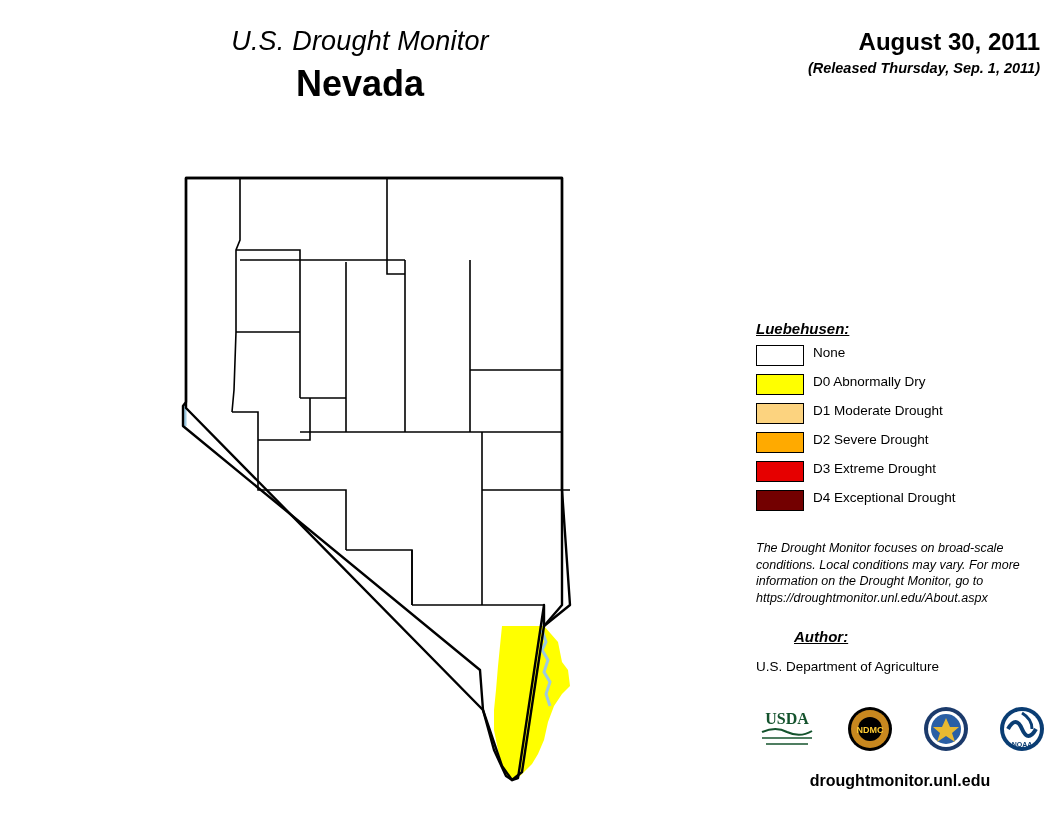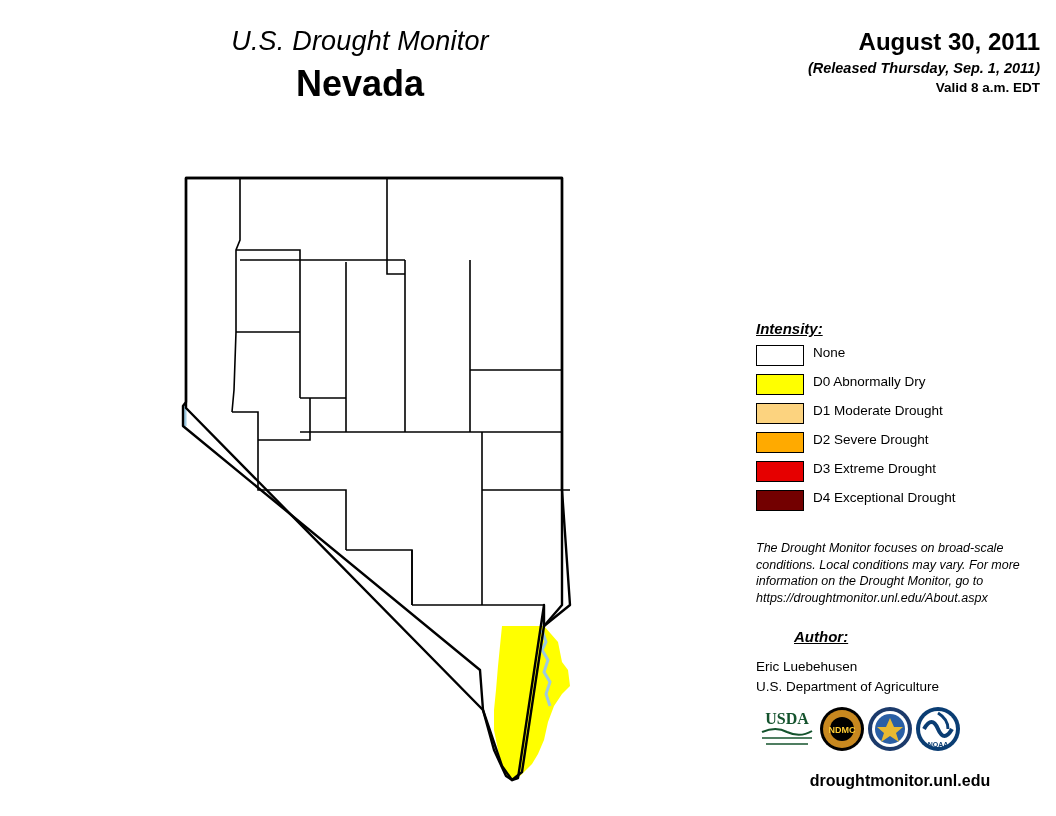--- a/index.html
+++ b/index.html
@@ -133,21 +133,21 @@
 
   
   #logos {
     position: absolute;
     left: 756px;
     top: 702px;
     width: 290px;
     height: 58px;
     display: flex;
     align-items: center;
-    justify-content: flex-start;
+    justify-content: space-between;
   }
   .logo {
     position: relative;
   }
 
   #footer-url {
     position: absolute;
     left: 700px;
     top: 772px;
     width: 400px;
@@ -160,21 +160,20 @@
 <body>
 
 <div id="title-block">
   <div id="title-main">U.S. Drought Monitor</div>
   <div id="title-state">Nevada</div>
 </div>
 
 <div id="date-block">
   <div id="date-main">August 30, 2011</div>
   <div id="date-released">(Released Thursday, Sep. 1, 2011)</div>
-  <div id="date-valid">Valid 8 a.m. EDT</div>
 </div>
 
 <div id="map-area">
   <svg width="470" height="650" viewBox="0 0 470 650">
 
     <g>
       <path d="M 352 476 L 394 476 L 408 492 L 412 512 L 418 520 L 420 536 L 412 544
                L 404 556 L 398 572 L 394 590 L 388 604 L 382 614 L 374 622 L 368 628
                L 362 630 L 356 626 L 352 616 L 348 600 L 344 580 L 344 560 L 346 540
                L 348 516 L 350 496 Z" fill="#ffff00" stroke="none"></path>
@@ -227,21 +226,21 @@
                L 394 455 L 368 628 L 362 630 L 356 626 L 344 600 L 333 560
                L 330 520 L 33 276 L 33 256 L 36 252 L 36 28 Z" fill="none" stroke="#000000" stroke-width="2.4" stroke-linejoin="round"></path>
 
       <path d="M 36 28 L 412 28 L 412 455 L 394 476 L 372 622 L 362 630 L 352 616
                L 333 560 L 36 258 Z" fill="none" stroke="#000000" stroke-width="2.4" stroke-linejoin="round"></path>
     </g>
   </svg>
 </div>
 
 <div id="legend">
-  <div id="legend-title">Intensity:</div>
+  <div id="legend-title">Luebehusen:</div>
 
   <div class="legend-row">
     <div class="legend-swatch" style="background:#ffffff"></div>
     <div class="legend-label">None</div>
   </div>
 
   <div class="legend-row">
     <div class="legend-swatch" style="background:#ffff00"></div>
     <div class="legend-label">D0 Abnormally Dry</div>
   </div>
@@ -264,21 +263,20 @@
   <div class="legend-row">
     <div class="legend-swatch" style="background:#730000"></div>
     <div class="legend-label">D4 Exceptional Drought</div>
   </div>
 </div>
 
 <div id="legend-note">The Drought Monitor focuses on broad-scale conditions. Local conditions may vary. For more information on the Drought Monitor, go to https://droughtmonitor.unl.edu/About.aspx</div>
 
 <div id="author-block">
   <div id="author-title">Author:</div>
-  <div class="author-line">Eric Luebehusen</div>
   <div class="author-line">U.S. Department of Agriculture</div>
 </div>
 
 <div id="logos">
 
   <div class="logo">
     <svg width="62" height="46" viewBox="0 0 62 46">
       <rect x="0" y="0" width="62" height="46" fill="#ffffff"></rect>
       <text x="31" y="18" font-family="Liberation Serif, serif" font-size="16" font-weight="bold" fill="#14532d" text-anchor="middle">USDA</text>
       <path d="M 6 26 Q 20 20 31 26 Q 44 32 56 25" stroke="#14532d" stroke-width="2" fill="none"></path>

